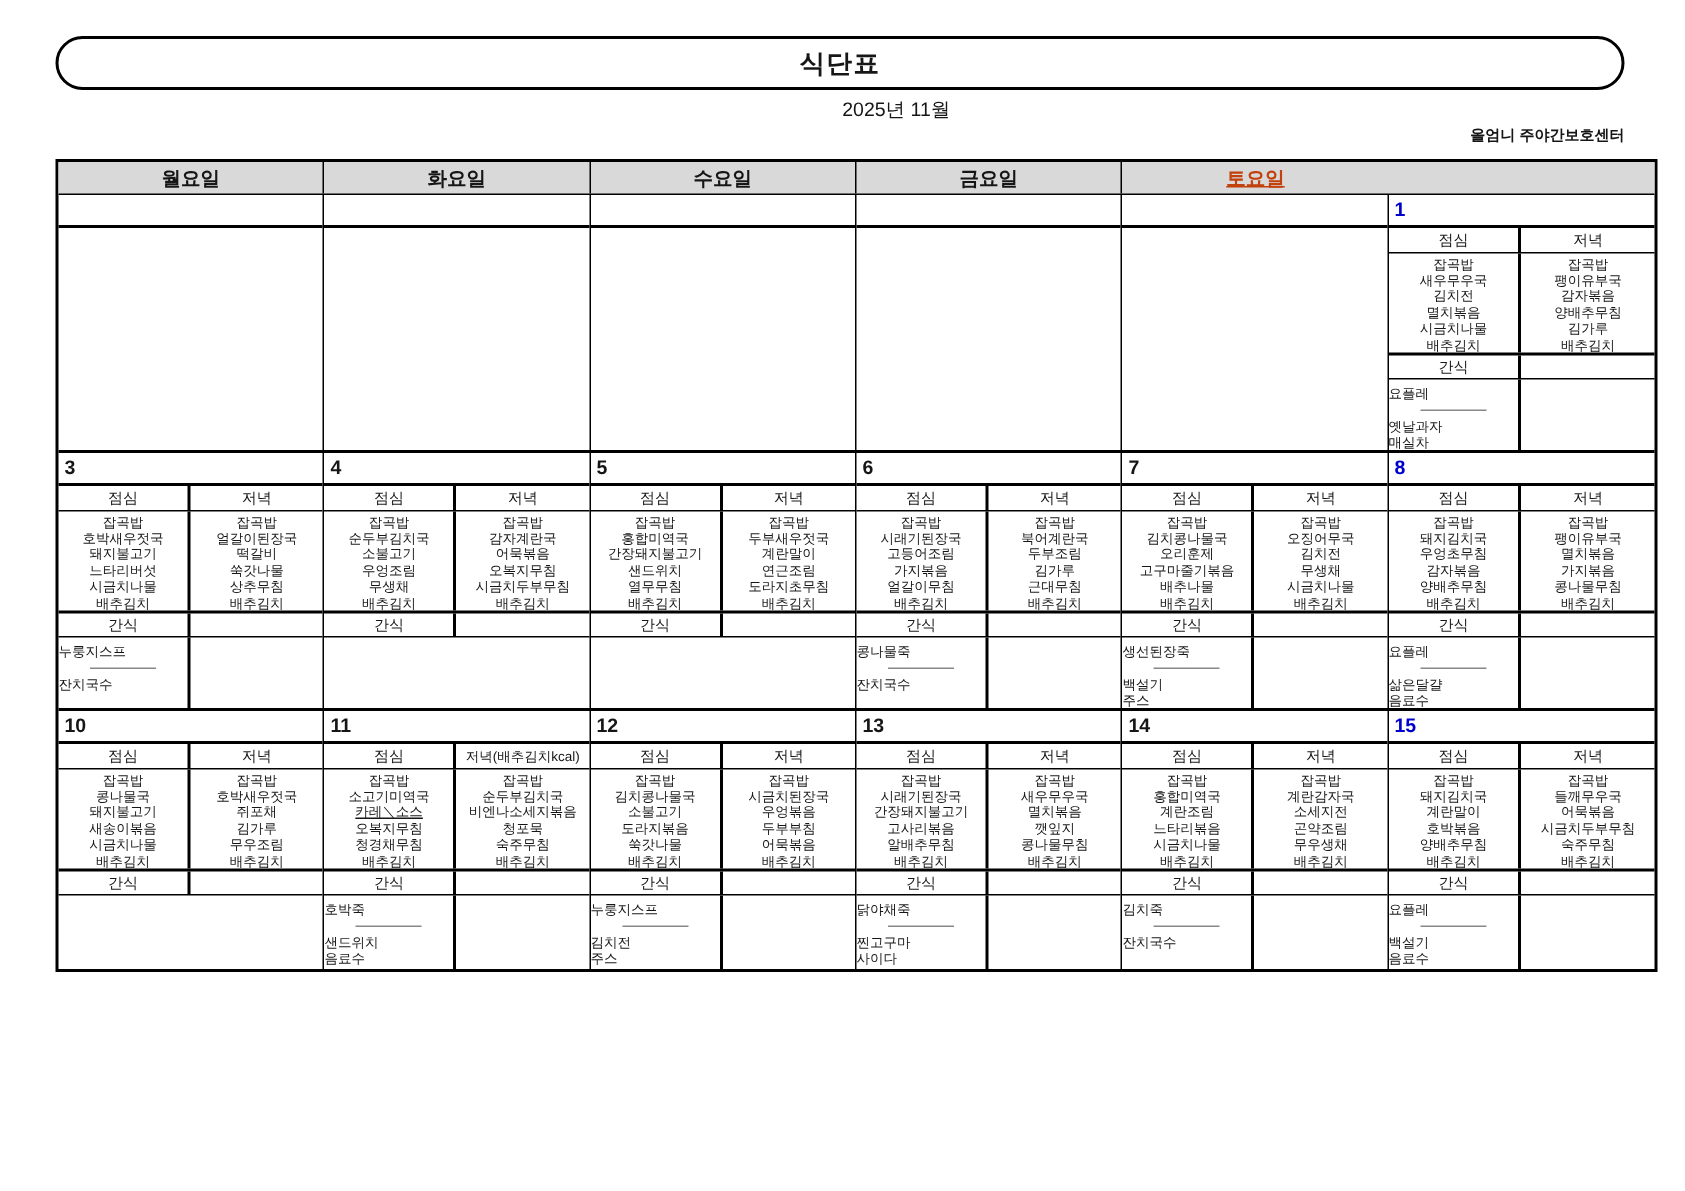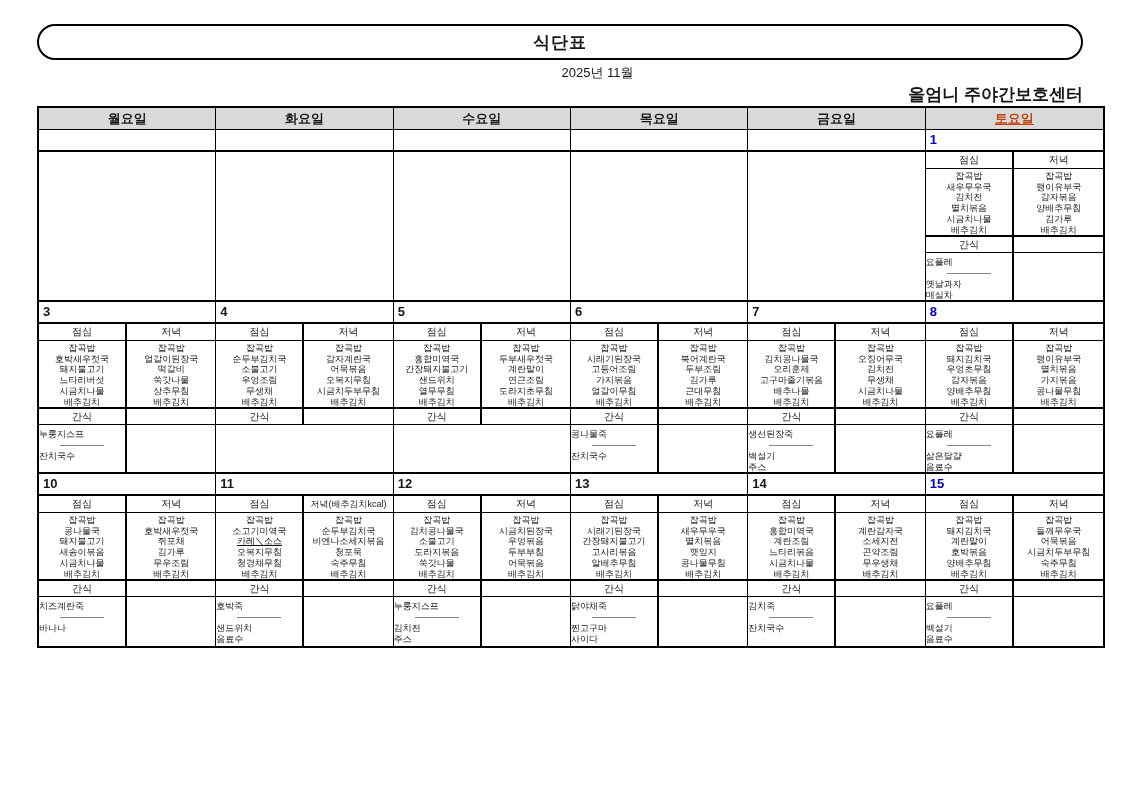--- a/index.html
+++ b/index.html
@@ -16,21 +16,21 @@
     border:2px solid #000; border-radius:18px;
     display:flex; align-items:center; justify-content:center;
     font-size:17px; font-weight:bold; letter-spacing:1px;
   }
   .month {
     position:absolute; left:0; top:64px; width:1123px;
     text-align:center; font-size:13px;margin-left:36px;
   }
   .center-name {
     position:absolute; top:83px; right:40px;
-    font-size:17px; font-weight:bold;
+    font-size:10px; font-weight:bold;
   }
   .calendar {
     position:absolute; left:37px; top:106px; width:1068px;
     border:2px solid #000; background:#fff;
   }
   .cal-header {
     display:grid; grid-template-columns:repeat(6,1fr);
     height:22px; background:#d9d9d9; border-bottom:1px solid #000;
   }
   .wd {
@@ -91,21 +91,20 @@
     <span>식단표</span>
   </div>
   <div class="month">2025년 11월</div>
   <div class="center-name">올엄니 주야간보호센터</div>
 
   <div class="calendar">
     <div class="cal-header" id="cal-header">
         <div class="wd">월요일</div>
         <div class="wd">화요일</div>
         <div class="wd">수요일</div>
-        <div class="wd">목요일</div>
         <div class="wd">금요일</div>
         <div class="wd sat">토요일</div>
       </div>
     <div id="cal-body">
         <div class="week">
           <div class="day">
             <div class="day-num"></div>
             <div class="empty-rest"></div>
           </div>
           <div class="day">
@@ -394,28 +393,20 @@
                 <div class="mi">호박새우젓국</div>
                 <div class="mi">쥐포채</div>
                 <div class="mi">김가루</div>
                 <div class="mi">무우조림</div>
                 <div class="mi">배추김치</div>
               </div>
             </div>
             <div class="snack-head">
               <div class="sh-l">간식</div>
               <div class="sh-r"></div>
-            </div>
-            <div class="snack-body">
-              <div class="sb-l">
-                <div class="si">치즈계란죽</div>
-                <div class="snack-divider"></div>
-                <div class="si">바나나</div>
-              </div>
-              <div class="sb-r"></div>
             </div>
           </div>
           <div class="day">
             <div class="day-num">11</div>
             <div class="meal-heads">
               <div class="mh-l">점심</div>
               <div class="mh-r small">저녁(배추김치kcal)</div>
             </div>
             <div class="menus">
               <div class="mcol lcol">

